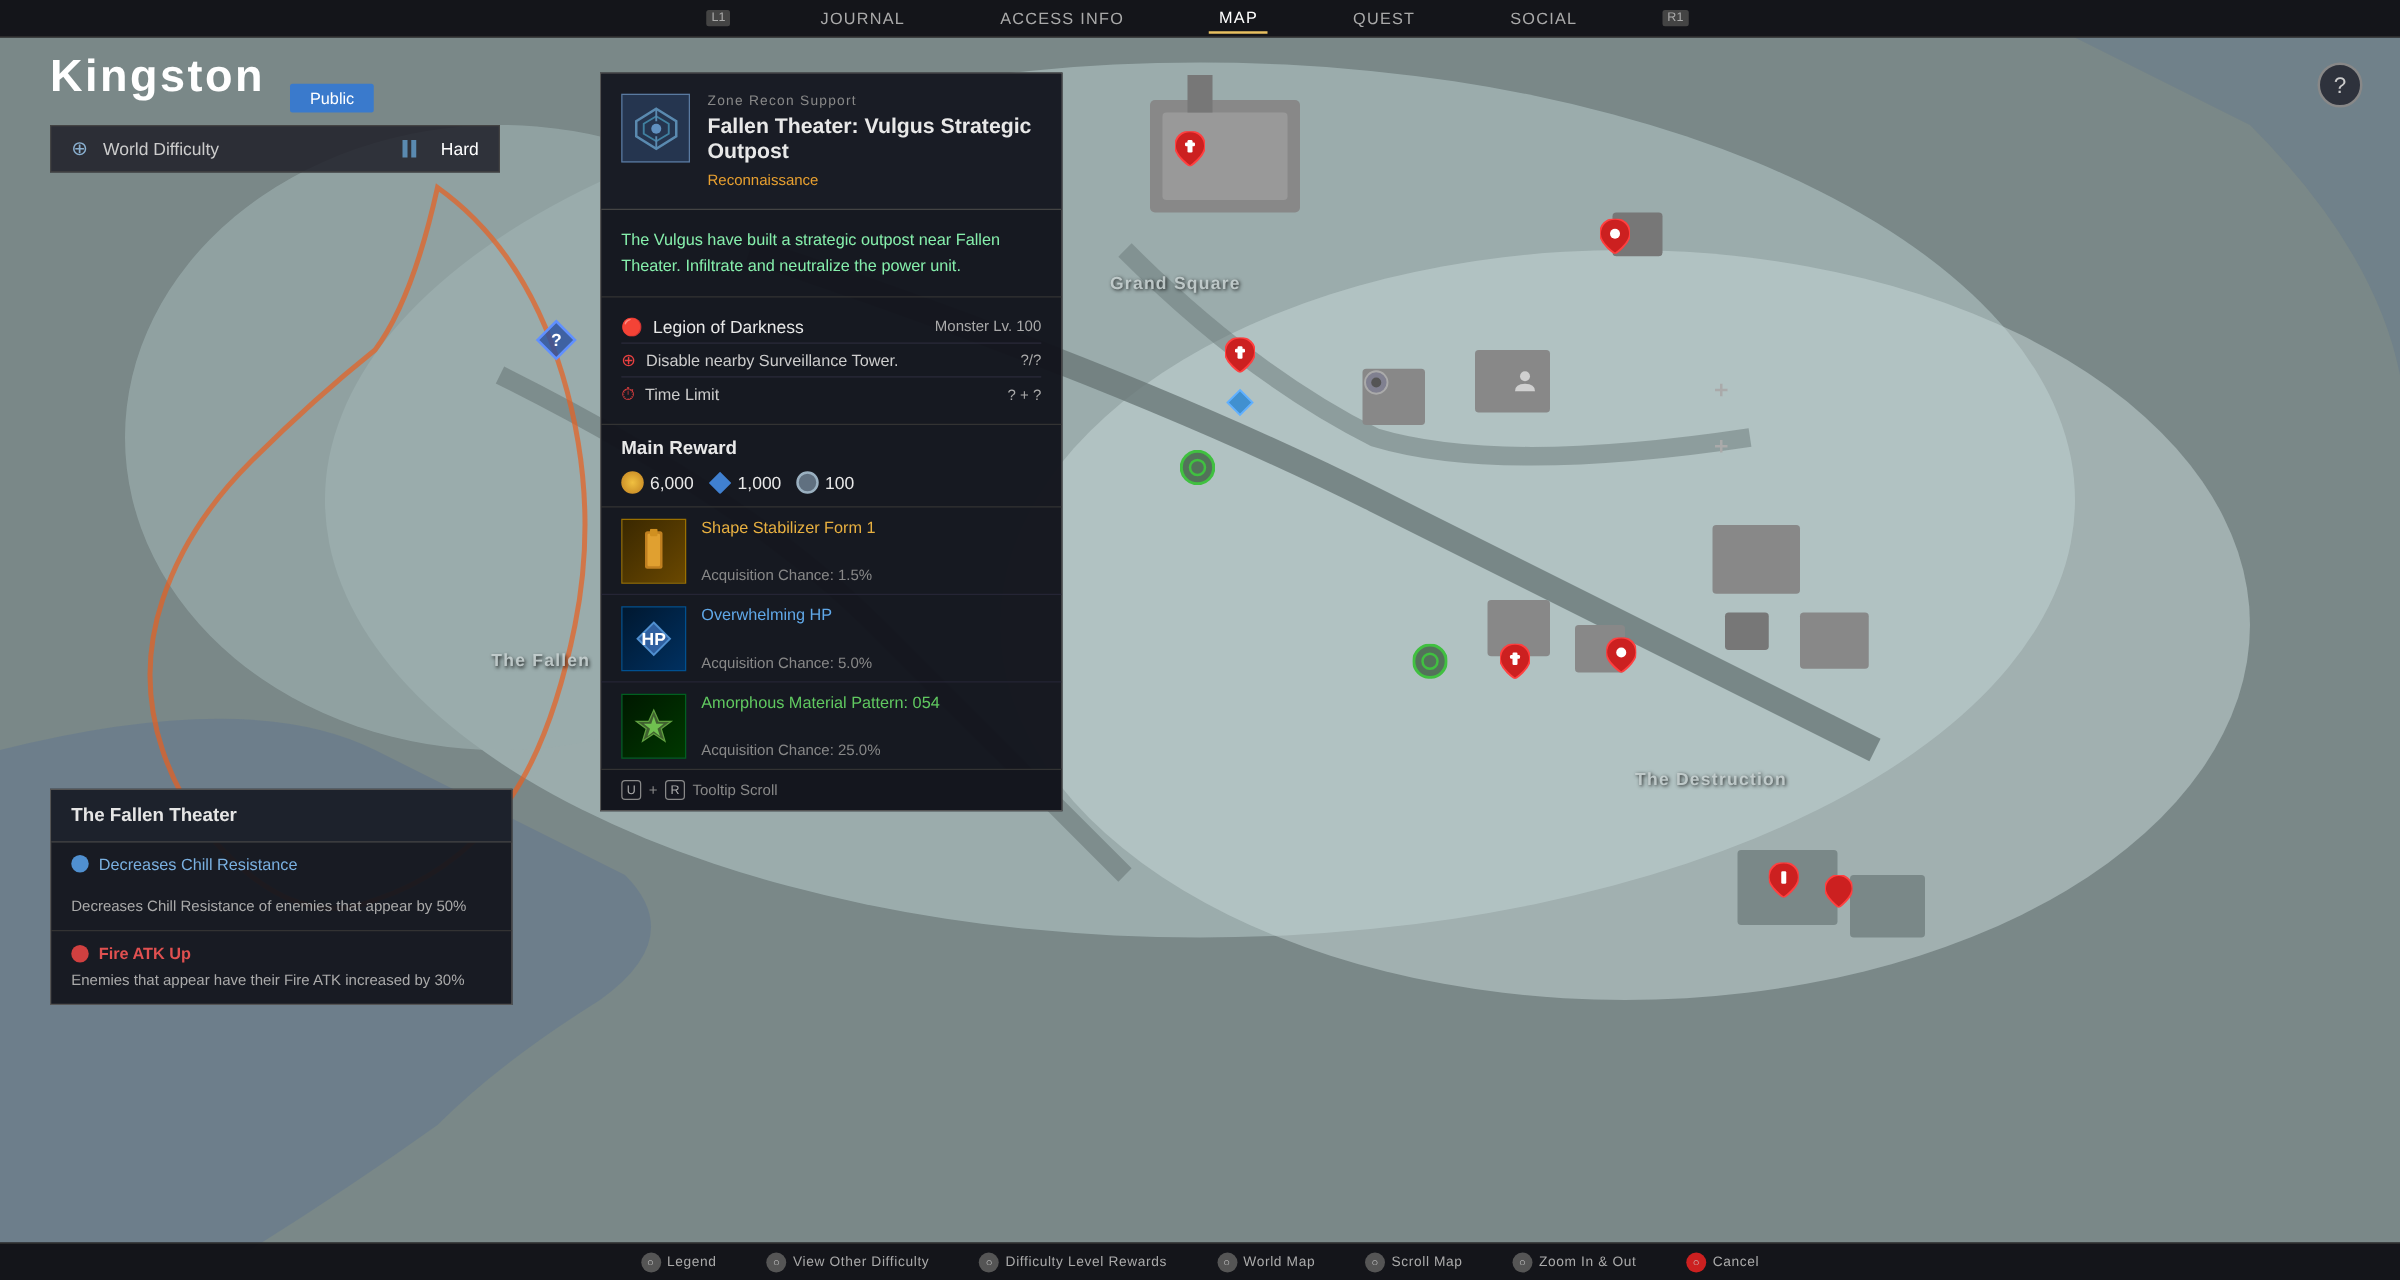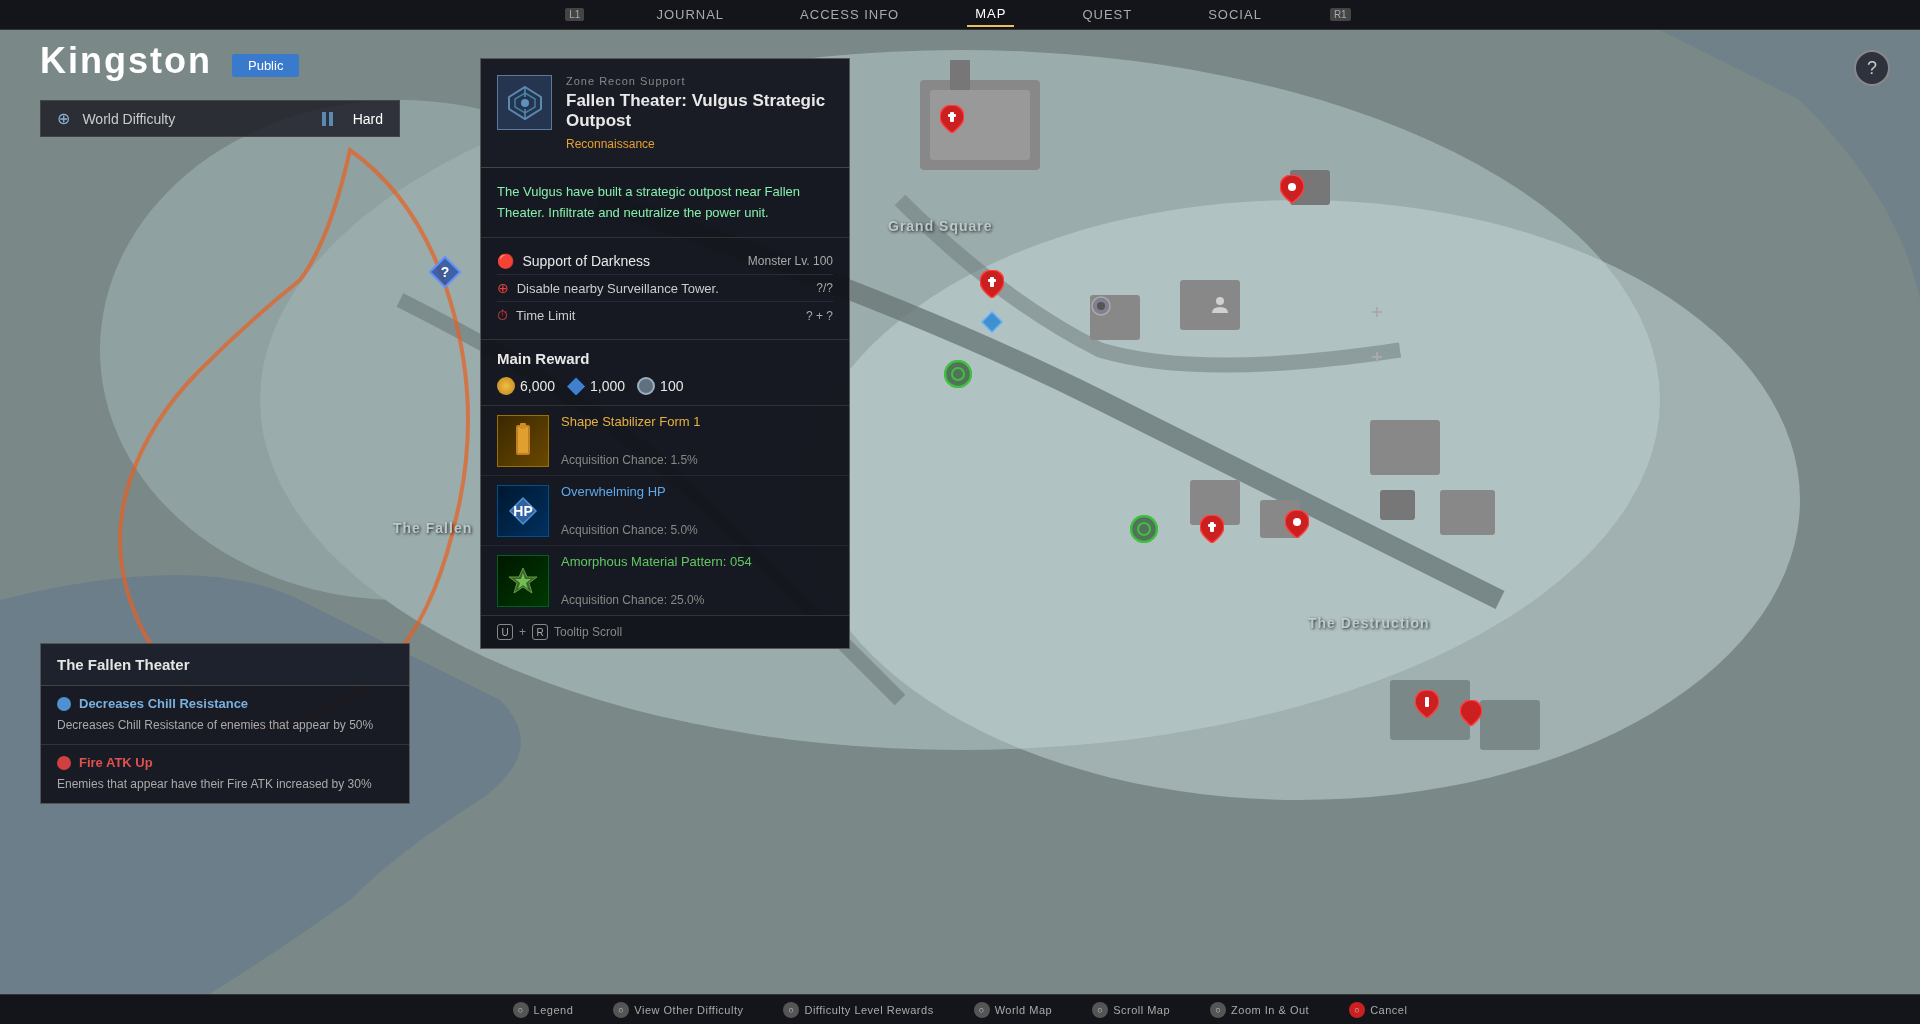--- a/index.html
+++ b/index.html
@@ -183,25 +183,24 @@
     }
 
     .tooltip-section {
       padding: 10px 16px;
       border-bottom: 1px solid #333;
     }
 
     .tooltip-effect-title {
       color: #7ab0e0;
       font-size: 13px;
-      font-weight: bold;
-      display: flex;
-      align-items: center;
+      font-weight: normal;
+      display: flex;
       gap: 8px;
-      margin-bottom: 5px;
+      margin-bottom: 17px;
     }
 
     .effect-icon-blue {
       width: 14px;
       height: 14px;
       border-radius: 50%;
       background: #5090d0;
       display: inline-block;
     }
 
@@ -664,21 +663,21 @@
   <span class="nav-badge">L1</span>
   <span class="nav-item">Journal</span>
   <span class="nav-item">Access Info</span>
   <span class="nav-item active">Map</span>
   <span class="nav-item">Quest</span>
   <span class="nav-item">Social</span>
   <span class="nav-badge">R1</span>
 </div>
 
 <div id="kingston-panel">
-  <div style="display:flex;align-items:center;gap:0;">
+  <div style="display:flex;align-items:flex-end;gap:0;">
     <span class="kingston-title">Kingston</span>
     <span class="public-badge">Public</span>
   </div>
   <div class="world-difficulty-bar">
     <span class="difficulty-icon">⊕</span>
     <span class="difficulty-label">World Difficulty</span>
     <div class="difficulty-bars">
       <div class="diff-bar"></div>
       <div class="diff-bar"></div>
     </div>
@@ -724,21 +723,21 @@
     </div>
   </div>
 
   <div class="mission-description">The Vulgus have built a strategic outpost near Fallen Theater. Infiltrate and neutralize the power unit.</div>
 
   <div class="mission-objectives">
 
     <div class="objective-row">
       <div class="objective-left">
         <span class="legion-icon">🔴</span>
-        <span class="faction-name">Support of Darkness</span>
+        <span class="faction-name">Legion of Darkness</span>
       </div>
       <div class="objective-right">Monster Lv. 100</div>
     </div>
 
     <div class="objective-row">
       <div class="objective-left">
         <span class="objective-icon">⊕</span>
         <span>Disable nearby Surveillance Tower.</span>
       </div>
       <div class="objective-right">?/?</div>

